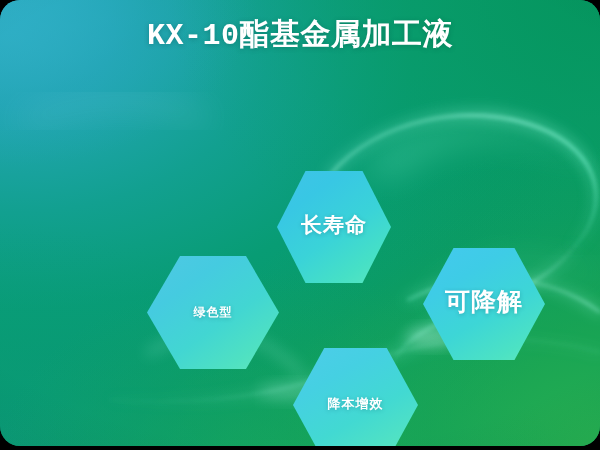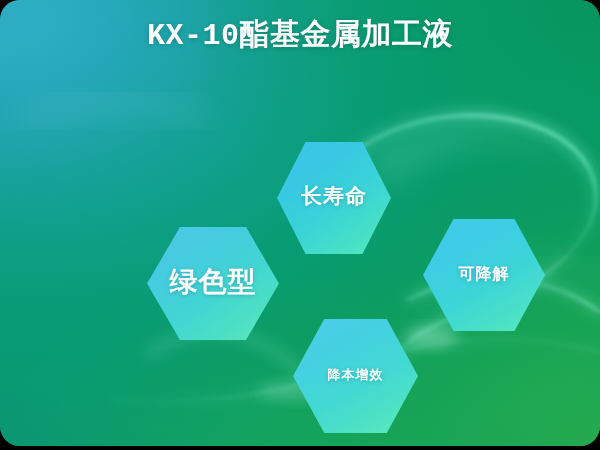--- a/index.html
+++ b/index.html
@@ -69,49 +69,50 @@
     position: absolute;
     clip-path: polygon(25% 0%, 75% 0%, 100% 50%, 75% 100%, 25% 100%, 0% 50%);
     display: flex;
     align-items: center;
     justify-content: center;
     flex-direction: column;
     color: #ffffff;
     font-weight: bold;
     text-align: center;
     box-sizing: border-box;
+    margin-top: 29px;
   }
   .hex .hex-line {
     display: block;
     white-space: nowrap;
     text-shadow: 0 1px 4px rgba(0,70,80,0.28);
   }
 
   
   #hex-top {
     left: 277px; top: 142px; width: 114px; height: 112px;
     background: linear-gradient(145deg, #3FC3E8 0%, #38C7E4 25%, #3AD3D8 55%, #46E0C6 80%, #5BE7BE 100%);
     font-size: 21px;
   }
   #hex-top .hex-line { line-height: 26px; letter-spacing: 1px; }
 
   
   #hex-left {
     left: 147px; top: 227px; width: 132px; height: 113px;
     background: linear-gradient(145deg, #4FC8E4 0%, #45CBE0 28%, #42D6D2 58%, #4FE1C2 82%, #63E8BA 100%);
-    font-size: 28px;
+    font-size: 12px;
     align-items: center;
   }
   #hex-left .hex-line { line-height: 32px; letter-spacing: 1px; }
 
   
   #hex-right {
     left: 423px; top: 219px; width: 122px; height: 112px;
     background: linear-gradient(150deg, #44C9EE 0%, #3ECCE6 28%, #3DD6D6 58%, #4CE2C4 84%, #61E9BB 100%);
-    font-size: 16px;
+    font-size: 25px;
   }
   #hex-right .hex-line { line-height: 26px; letter-spacing: 1px; }
 
   
   #hex-bottom {
     left: 293px; top: 319px; width: 125px; height: 114px;
     background: linear-gradient(150deg, #4DCCEA 0%, #45D0E2 28%, #42D9D2 58%, #52E3C2 84%, #66EABA 100%);
     font-size: 13px;
   }
   #hex-bottom .hex-line { line-height: 26px; letter-spacing: 1px; }

